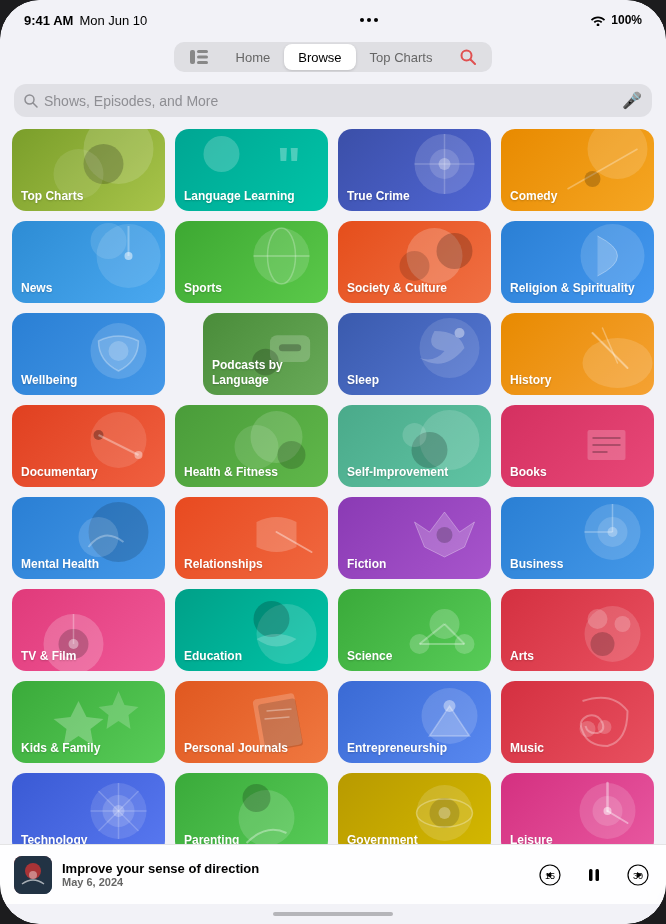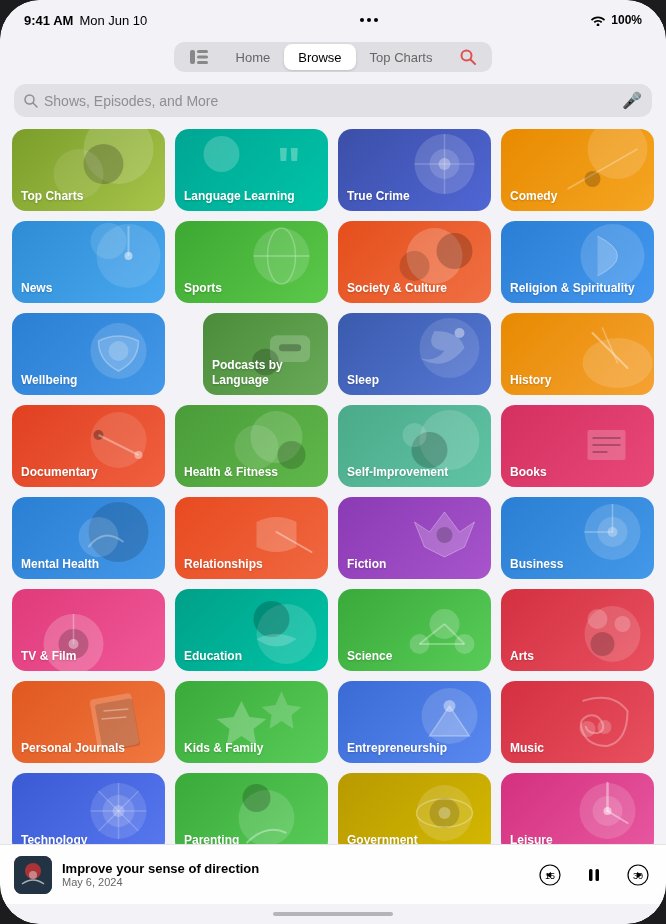--- a/index.html
+++ b/index.html
@@ -229,20 +229,21 @@
       font-weight: 600;
       color: #000;
       white-space: nowrap;
       overflow: hidden;
       text-overflow: ellipsis;
     }
 
     .mini-player-date {
       font-size: 11px;
       color: #666;
+      font-weight: bold;
     }
 
     .mini-player-controls {
       display: flex;
       align-items: center;
       gap: 16px;
     }
 
     .mini-player-btn {
       font-size: 18px;
@@ -585,39 +586,39 @@
       <div class="tile-deco">
         <svg viewBox="0 0 140 82" xmlns="http://www.w3.org/2000/svg" style="width:100%;height:100%;position:absolute;top:0;left:0;">
         <circle cx="105" cy="45" r="28" fill="rgba(255,255,255,0.15)"></circle>
         <circle cx="90" cy="30" r="10" fill="rgba(255,255,255,0.2)"></circle>
         <circle cx="115" cy="35" r="8" fill="rgba(255,255,255,0.2)"></circle>
         <circle cx="95" cy="55" r="12" fill="rgba(0,0,0,0.2)"></circle>
       </svg>
       </div>
       <span class="grid-item-label">Arts</span>
     </div>
+        <div class="grid-item cat-kids">
+      <div class="tile-deco">
+        <svg viewBox="0 0 140 82" xmlns="http://www.w3.org/2000/svg" style="width:100%;height:100%;position:absolute;top:0;left:0;">
+        <polygon points="60,55 45,65 48,48 35,38 52,36 60,20 68,36 85,38 72,48 75,65" fill="rgba(255,255,255,0.25)"></polygon>
+        <polygon points="100,40 88,48 90,34 80,26 94,24 100,10 106,24 120,26 110,34 112,48" fill="rgba(255,255,255,0.2)"></polygon>
+      </svg>
+      </div>
+      <span class="grid-item-label">Kids &amp; Family</span>
+    </div>
         <div class="grid-item cat-personal-journals">
       <div class="tile-deco">
         <svg viewBox="0 0 140 82" xmlns="http://www.w3.org/2000/svg" style="width:100%;height:100%;position:absolute;top:0;left:0;">
         <rect x="75" y="15" width="42" height="52" rx="4" fill="rgba(255,255,255,0.2)" transform="rotate(-10 96 41)"></rect>
         <rect x="80" y="20" width="38" height="48" rx="3" fill="rgba(0,0,0,0.15)" transform="rotate(-10 99 44)"></rect>
         <line x1="85" y1="30" x2="110" y2="28" stroke="rgba(255,255,255,0.35)" stroke-width="1.5"></line>
         <line x1="83" y1="38" x2="108" y2="36" stroke="rgba(255,255,255,0.35)" stroke-width="1.5"></line>
       </svg>
       </div>
       <span class="grid-item-label">Personal Journals</span>
-    </div>
-        <div class="grid-item cat-kids">
-      <div class="tile-deco">
-        <svg viewBox="0 0 140 82" xmlns="http://www.w3.org/2000/svg" style="width:100%;height:100%;position:absolute;top:0;left:0;">
-        <polygon points="60,55 45,65 48,48 35,38 52,36 60,20 68,36 85,38 72,48 75,65" fill="rgba(255,255,255,0.25)"></polygon>
-        <polygon points="100,40 88,48 90,34 80,26 94,24 100,10 106,24 120,26 110,34 112,48" fill="rgba(255,255,255,0.2)"></polygon>
-      </svg>
-      </div>
-      <span class="grid-item-label">Kids &amp; Family</span>
     </div>
         <div class="grid-item cat-entrepreneurship">
       <div class="tile-deco">
         <svg viewBox="0 0 140 82" xmlns="http://www.w3.org/2000/svg" style="width:100%;height:100%;position:absolute;top:0;left:0;">
         <circle cx="105" cy="35" r="28" fill="rgba(255,255,255,0.15)"></circle>
         <path d="M85 55 L105 25 L125 55Z" fill="rgba(255,255,255,0.2)" stroke="rgba(255,255,255,0.3)" stroke-width="1.5"></path>
         <circle cx="105" cy="25" r="6" fill="rgba(255,255,255,0.4)"></circle>
       </svg>
       </div>
       <span class="grid-item-label">Entrepreneurship</span>

